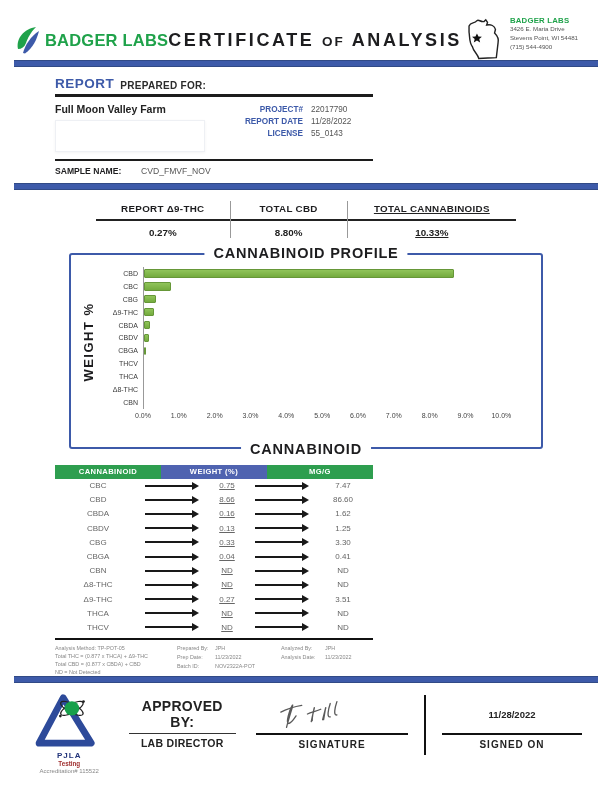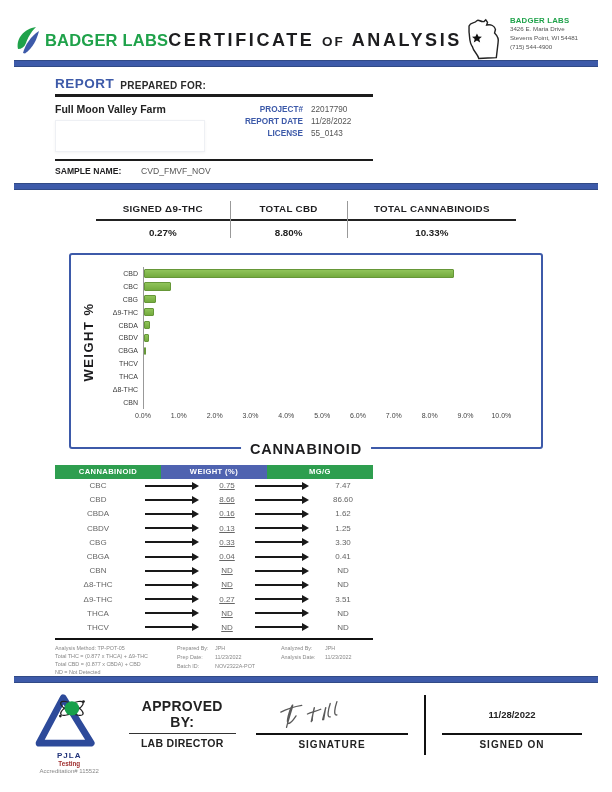--- a/index.html
+++ b/index.html
@@ -34,21 +34,21 @@
   .sample{margin:5px 0 7px;}
   .sample-row{display:flex;font-size:8.6px;margin-top:3px;align-items:baseline;}
   .s-label{font-weight:bold;color:#1d1d1f;width:86px;}
   .s-value{color:#555;}
   .s-value.w{width:104px;}
   .s-label.lab{width:42px;}
 
   
   .totals{width:420px;margin:11px auto 0;display:flex;}
   .tcol{text-align:center;}
-  .tcol.c1{flex:1.15;} .tcol.c2{flex:1;} .tcol.c3{flex:1.45;}
+  .tcol.c1{flex:1.15;} .tcol.c2{flex:1;} .tcol.c3{flex:1.45;text-decoration:underline;}
   .tcol + .tcol{border-left:1px solid #999;}
   .t-head{font-size:9.8px;font-weight:bold;color:#1d1d1f;letter-spacing:.3px;padding:2px 0 5px;border-bottom:2px solid #222;}
   .t-val{font-size:9.8px;font-weight:bold;color:#222;padding-top:6px;}
 
   
   .chart-frame{width:474px;margin:15px auto 0;border:2.5px solid #3d5aa9;border-radius:3px;position:relative;padding:12px 10px 18px 6px;height:196px;}
   .chart-title,.chart-xlabel{position:absolute;left:50%;transform:translateX(-50%);background:#fff;padding:0 9px;font-size:14.5px;font-weight:bold;letter-spacing:.8px;color:#1d1d1f;white-space:nowrap;}
   .chart-title{top:-10px;}
   .chart-xlabel{bottom:-10px;}
   .chart-body{display:flex;height:100%;}
@@ -158,34 +158,35 @@
           <span class="s-value">CVD_FMVF_NOV</span>
         </div>
       </div>
     </div>
   </section>
 
   <div class="bluebar"></div>
 
   <section class="totals">
       <div class="tcol c1">
-        <div class="t-head">SIGNED Δ9-THC</div>
+        <div class="t-head">REPORT Δ9-THC</div>
         <div class="t-val">0.27%</div>
       </div>
       <div class="tcol c2">
         <div class="t-head">TOTAL CBD</div>
         <div class="t-val">8.80%</div>
       </div>
       <div class="tcol c3">
         <div class="t-head">TOTAL CANNABINOIDS</div>
         <div class="t-val">10.33%</div>
       </div>
     </section>
 
   <section class="chart-frame">
+    <div class="chart-title">CANNABINOID PROFILE</div>
     <div class="chart-body">
       <div class="ylabel-wrap">
           <span>WEIGHT %</span>
         </div>
       <div class="plot">
         <div>
             <div class="crow">
               <span class="cat">CBD</span>
               <div class="track">
                 <div class="bar" style="width: 310.317px;"></div>

